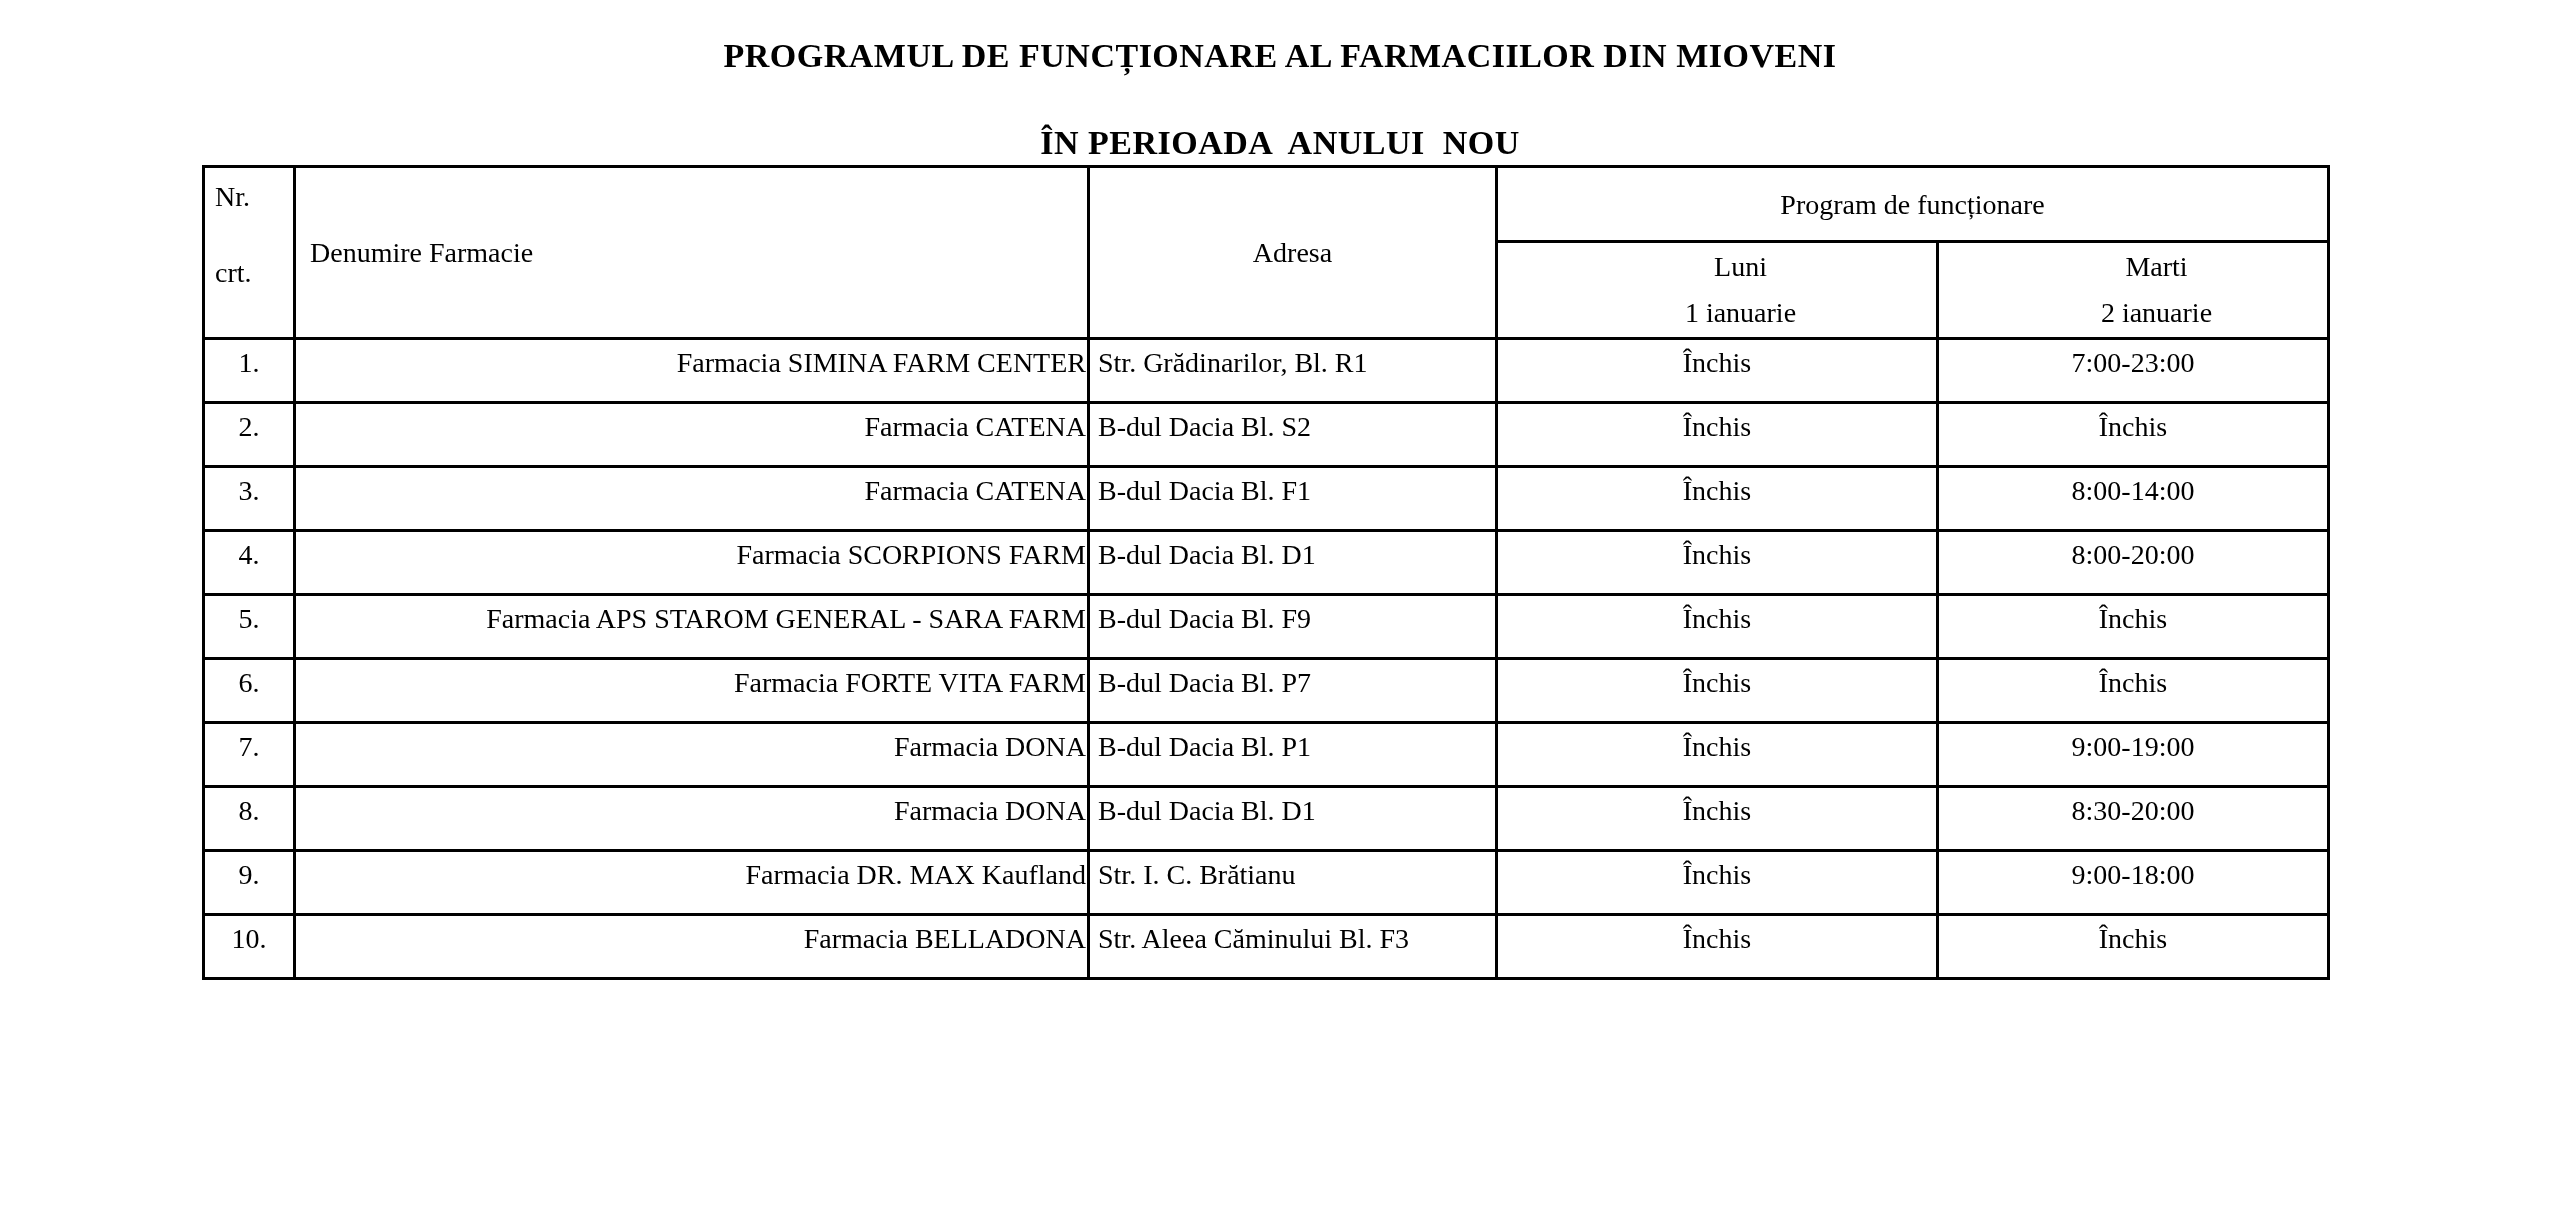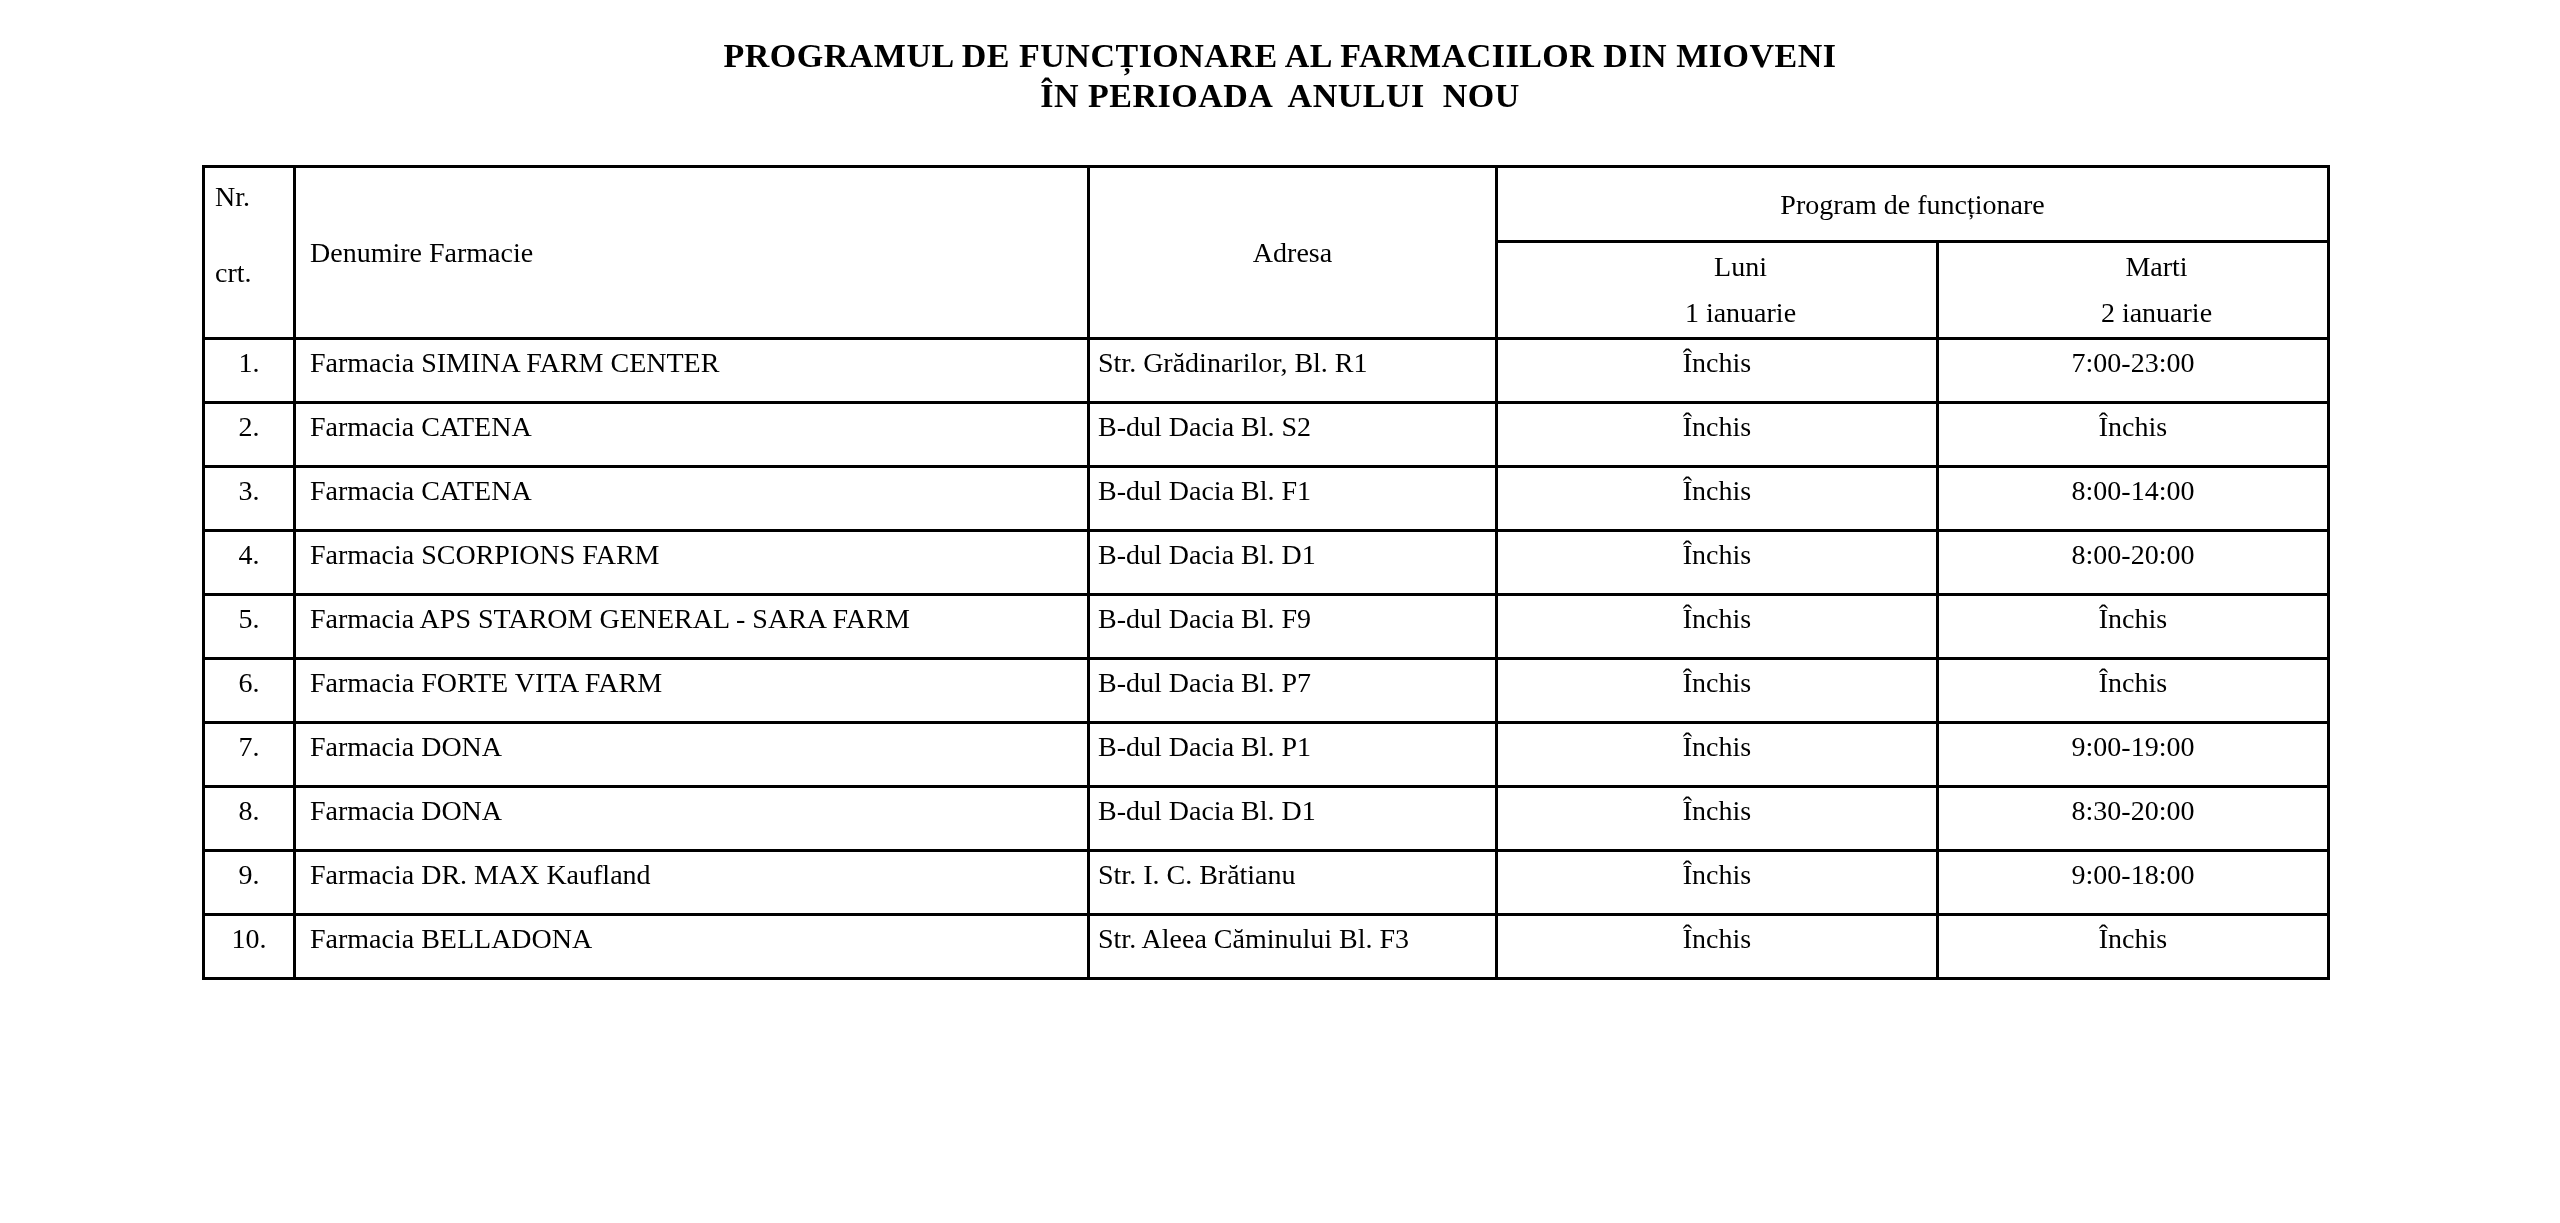--- a/index.html
+++ b/index.html
@@ -21,20 +21,21 @@
     left: 0;
     width: 2560px;
     text-align: center;
     font-weight: bold;
     font-size: 34px;
     line-height: 40px;
     letter-spacing: 0.5px;
   }
   .doc-title .line2 {
     white-space: pre;
+    margin-top: 47px;
   }
   table.schedule {
     position: absolute;
     left: 202px;
     top: 165px;
     border-collapse: collapse;
     table-layout: fixed;
     font-size: 28px;
     line-height: 1.25;
   }
@@ -74,21 +75,21 @@
     height: 97px;
     padding-left: 48px;
   }
   
   tr.data-row { height: 64px; }
   tr.data-row td {
     vertical-align: top;
     padding-top: 5px;
   }
   td.c-nr   { text-align: center; }
-  td.c-name { text-align: left; padding-left: 14px; }
+  td.c-name { text-align: right; padding-left: 14px; }
   td.c-addr { text-align: left; padding-left: 8px; }
   td.c-mon  { text-align: center; }
   td.c-tue  { text-align: center; }
 </style>
 </head>
 <body>
 
 <div class="doc-title">
   <div class="line1">PROGRAMUL DE FUNCȚIONARE AL FARMACIILOR DIN MIOVENI</div>
   <div class="line2">ÎN PERIOADA  ANULUI  NOU</div>

